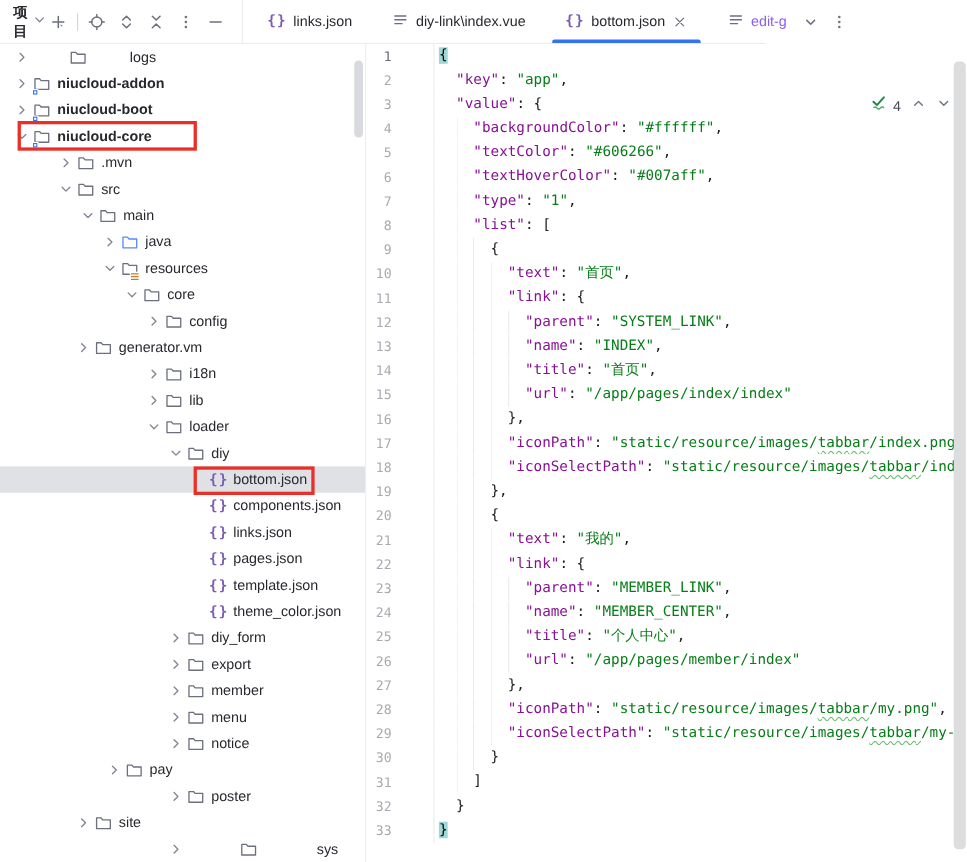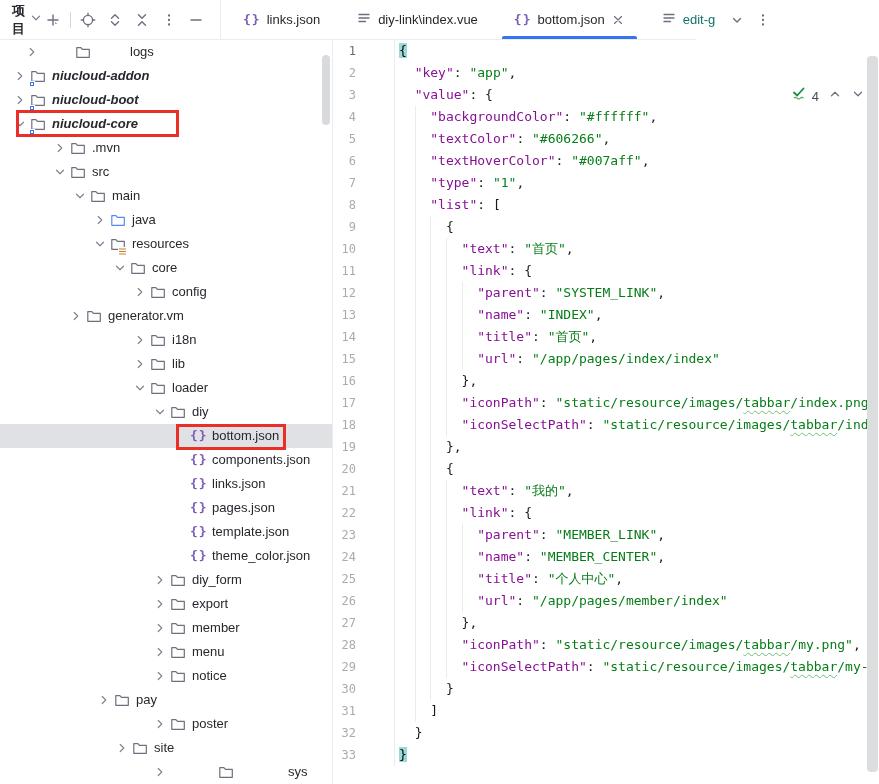--- a/index.html
+++ b/index.html
@@ -9,33 +9,33 @@
   #topbar{position:absolute;left:0;top:0;width:696px;height:39px;border-bottom:1px solid #ebecf0;display:flex;}
   #panel-header{width:333px;height:39px;display:flex;align-items:center;border-right:1px solid #ebecf0;box-sizing:border-box;}
   .ph-title{display:flex;align-items:center;gap:4px;padding-left:12px;font-weight:bold;cursor:default;}
   .ph-icons{margin-left:auto;display:flex;align-items:center;gap:7px;padding-right:14px;}
   .icon-btn{width:20px;height:20px;display:flex;align-items:center;justify-content:center;border-radius:4px;}
   .vsep{width:1px;height:16px;background:#d3d5db;}
   
   #tabbar{flex:1;height:39px;display:flex;align-items:stretch;position:relative;}
   .tab{position:relative;display:flex;align-items:center;gap:6px;padding:0 14px;margin-left:8px;cursor:default;}
   .tab .tlabel{white-space:nowrap;}
-  .tab.muted .tlabel{color:#0f766e;}
+  .tab.muted .tlabel{color:#8b5cf6;}
   .tab-underline{position:absolute;left:2px;right:2px;bottom:0;height:3px;background:#3574f0;border-radius:2px 2px 0 0;}
   .json-glyph{font-family:"DejaVu Sans Mono",monospace;font-weight:bold;font-size:13px;color:#7d5bb5;letter-spacing:1px;}
   .tab-actions{margin-left:auto;display:flex;align-items:center;gap:10px;padding-right:8px;}
   
   #main{position:absolute;top:40px;left:0;width:879px;height:744px;display:flex;}
   #tree-panel{position:relative;width:333px;height:744px;border-right:1px solid #ebecf0;box-sizing:border-box;overflow:hidden;background:#fff;}
   .tree-row{position:relative;height:24px;display:flex;align-items:center;white-space:nowrap;}
   .tree-row.selected{background:#dfe1e5;}
   .tree-row .chev{width:16px;height:16px;flex:0 0 16px;display:flex;align-items:center;justify-content:center;margin-right:2px;}
   .tree-row .ticon{width:16px;height:16px;flex:0 0 16px;position:relative;margin-right:6px;}
   .tree-row .tlabel{line-height:24px;}
-  .tree-row.bold .tlabel{font-weight:bold;font-style:italic;}
+  .tree-row.bold .tlabel{font-weight:bold;}
   .scroll-thumb{position:absolute;background:#d9dadd;border-radius:4px;}
   
   #editor{position:relative;flex:1;height:744px;background:#fff;overflow:hidden;
           font-family:"DejaVu Sans Mono",monospace;font-size:13px;line-height:22px;}
   .ed-line{display:flex;height:22px;white-space:pre;}
   .gutter{width:62px;flex:0 0 62px;display:flex;justify-content:flex-end;box-sizing:border-box;
           padding-right:38px;color:#a8abb2;border-right:1px solid #ebecf0;font-size:12px;}
   .gutter.cur{color:#696c74;}
   .code{padding-left:4px;flex:1;overflow:hidden;}
   .tok-k{color:#871094;}
@@ -141,21 +141,21 @@
               <circle cx="8" cy="12.5" r="1.15" fill="#6c707e"></circle>
             </svg>
           </span>
         </div>
       </div>
   </div>
 
   <div id="main">
     <div id="tree-panel">
       <div id="treerows">
-          <div class="tree-row" style="padding-left: 24px; gap: 33px;">
+          <div class="tree-row" style="padding-left: 12px; gap: 33px;">
             <span class="chev">
               <svg width="14" height="14" viewBox="0 0 16 16">
                 <path d="M6 4 L10 8 L6 12" fill="none" stroke="#818594" stroke-width="1.4" stroke-linecap="round" stroke-linejoin="round"></path>
               </svg>
             </span>
             <span class="ticon"><span><svg width="16" height="16" viewBox="0 0 16 16">
                   <path d="M1.8 3.6 h4.1 l1.5 1.7 h6.9 v8 h-12.5 z" fill="none" stroke="#6c707e" stroke-width="1.2" stroke-linejoin="round"></path>
                 </svg></span></span>
             <span class="tlabel">logs</span>
           </div>
@@ -426,21 +426,21 @@
             <span class="chev">
               <svg width="14" height="14" viewBox="0 0 16 16">
                 <path d="M6 4 L10 8 L6 12" fill="none" stroke="#818594" stroke-width="1.4" stroke-linecap="round" stroke-linejoin="round"></path>
               </svg>
             </span>
             <span class="ticon"><span><svg width="16" height="16" viewBox="0 0 16 16">
                   <path d="M1.8 3.6 h4.1 l1.5 1.7 h6.9 v8 h-12.5 z" fill="none" stroke="#6c707e" stroke-width="1.2" stroke-linejoin="round"></path>
                 </svg></span></span>
             <span class="tlabel">poster</span>
           </div>
-          <div class="tree-row" style="padding-left: 114px;">
+          <div class="tree-row" style="padding-left: 68px;">
             <span class="chev">
               <svg width="14" height="14" viewBox="0 0 16 16">
                 <path d="M6 4 L10 8 L6 12" fill="none" stroke="#818594" stroke-width="1.4" stroke-linecap="round" stroke-linejoin="round"></path>
               </svg>
             </span>
             <span class="ticon"><span><svg width="16" height="16" viewBox="0 0 16 16">
                   <path d="M1.8 3.6 h4.1 l1.5 1.7 h6.9 v8 h-12.5 z" fill="none" stroke="#6c707e" stroke-width="1.2" stroke-linejoin="round"></path>
                 </svg></span></span>
             <span class="tlabel">site</span>
           </div>

